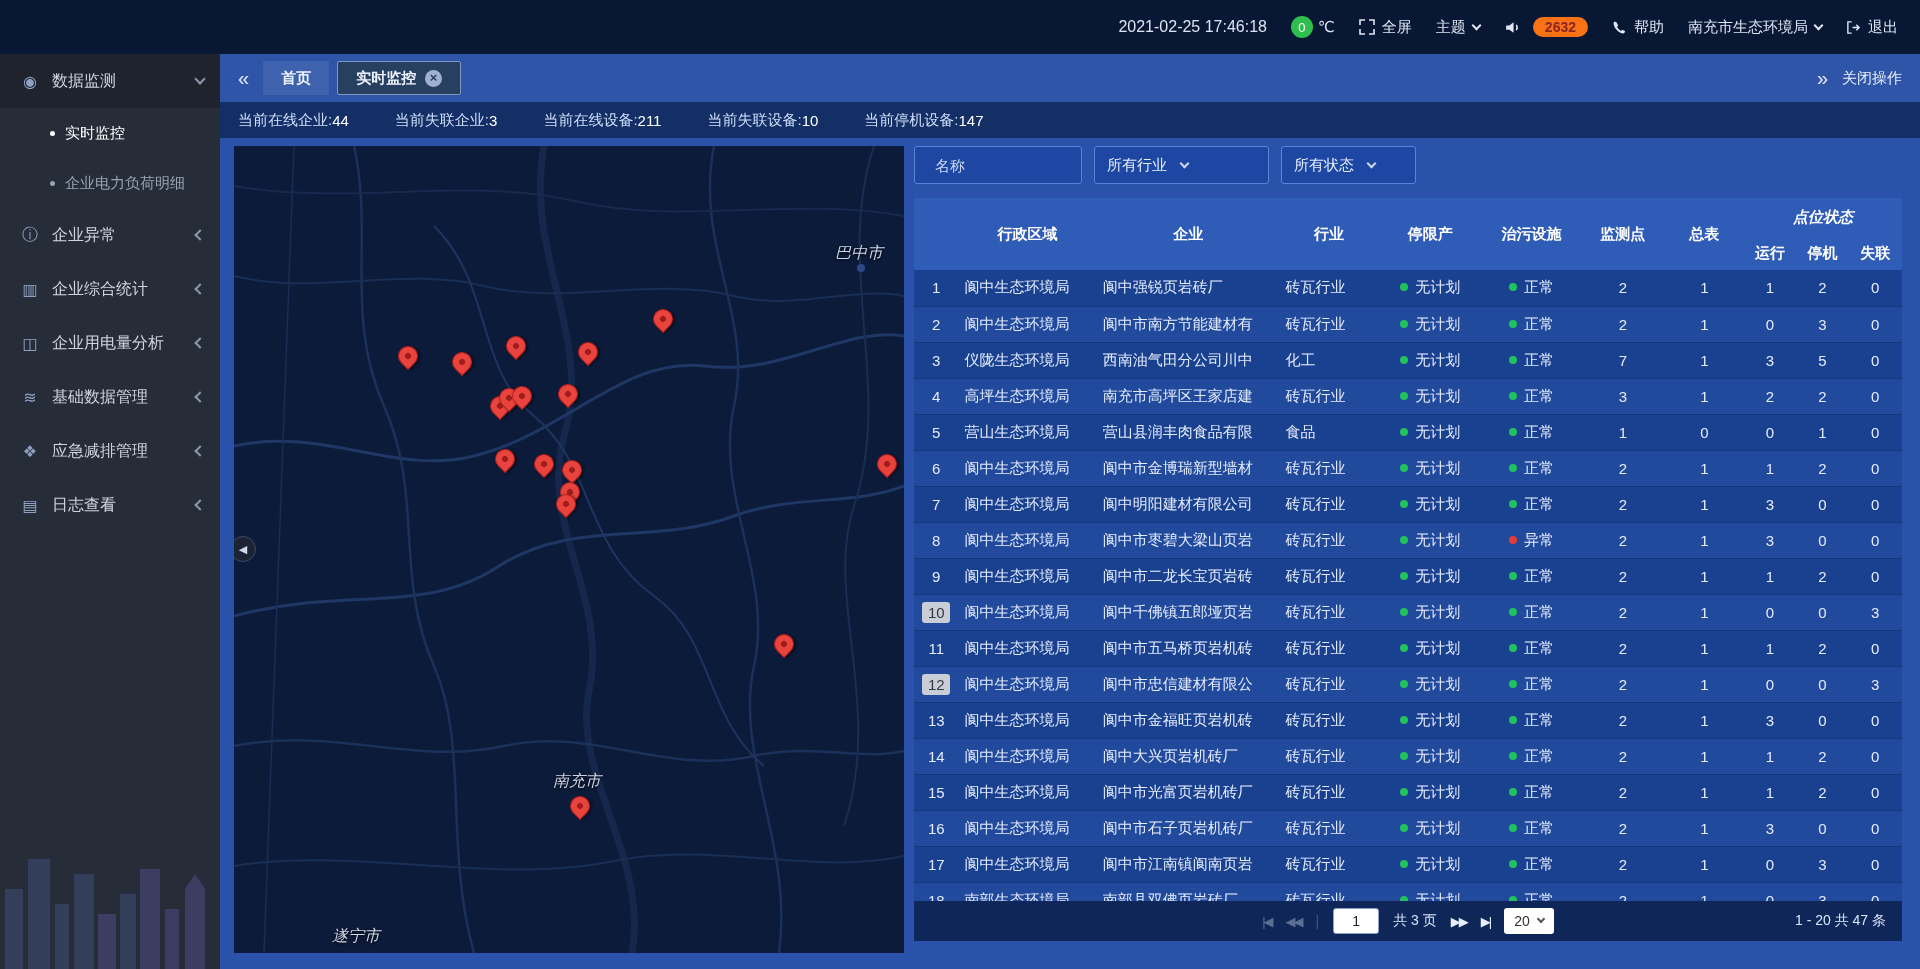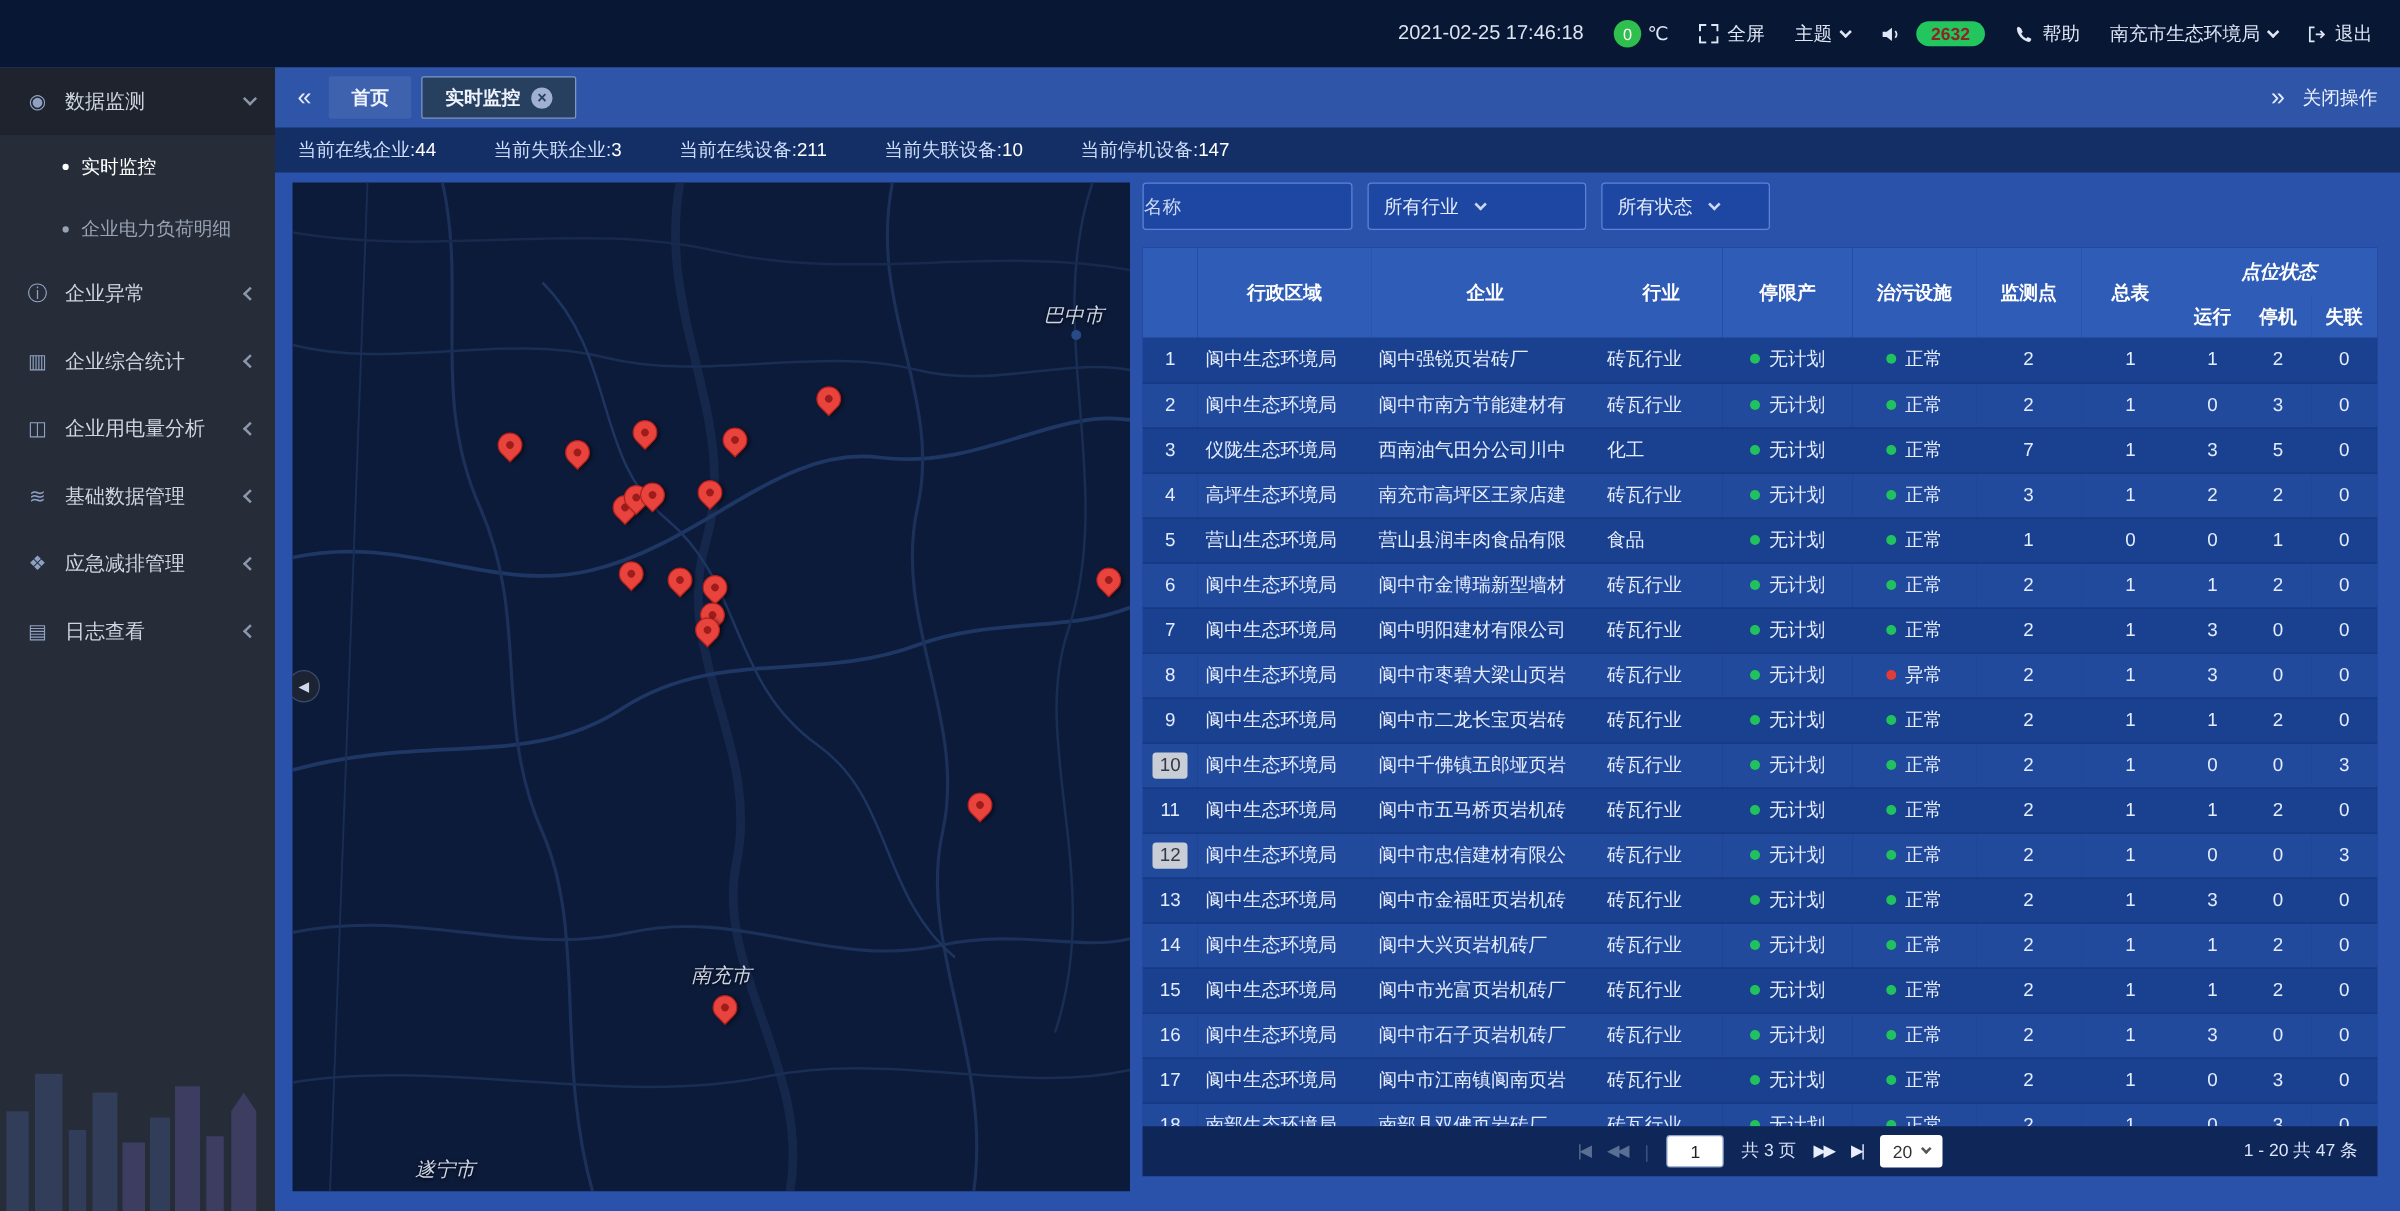--- a/index.html
+++ b/index.html
@@ -12,21 +12,21 @@
   .app-title{font-size:22px;font-weight:bold;color:#ffffff;letter-spacing:1px;}
   .topbar-right{margin-left:auto;display:flex;align-items:center;gap:24px;font-size:15px;}
   .datetime{color:#dce4f2;font-size:16px;}
   .temp{display:flex;align-items:center;gap:5px;}
   .temp-circle{width:22px;height:22px;border-radius:50%;background:#2fbf4e;color:#fff;font-size:13px;
     display:flex;align-items:center;justify-content:center;}
   .tb-item{display:flex;align-items:center;gap:7px;cursor:pointer;white-space:nowrap;}
   .tb-icon{display:flex;align-items:center;}
   .caret{display:inline-block;width:7px;height:7px;border-right:2px solid #dfe6f5;border-bottom:2px solid #dfe6f5;
     transform:rotate(45deg);margin-top:-4px;}
-  .badge{background:#22c55e;color:#8f2424;border-radius:10px;padding:2px 12px;font-size:14px;font-weight:bold;
+  .badge{background:#f97316;color:#8f2424;border-radius:10px;padding:2px 12px;font-size:14px;font-weight:bold;
     margin-left:-12px;cursor:pointer;}
 
   
   .layout{display:flex;height:915px;}
 
   
   .sidebar{width:220px;background:#262c38;position:relative;flex:0 0 220px;overflow:hidden;}
   .menu-item{height:54px;display:flex;align-items:center;padding:0 16px 0 20px;color:#cfd5de;font-size:16px;
     cursor:pointer;}
   .menu-item.expanded{background:#1e232e;}
@@ -74,21 +74,21 @@
     border-radius:50% 50% 50% 0;transform:rotate(-45deg);box-shadow:1px 2px 3px rgba(0,0,0,.45);}
   .pin-body::after{content:"";position:absolute;left:6px;top:6px;width:6px;height:6px;border-radius:50%;background:#9e1d1a;}
   .map-collapse{position:absolute;left:-4px;top:390px;width:26px;height:26px;border-radius:50%;background:#1c2434;
     border:1px solid #3a4a66;color:#cfd8ea;display:flex;align-items:center;justify-content:center;font-size:11px;
     cursor:pointer;z-index:4;}
 
   
   .panel{flex:1;display:flex;flex-direction:column;min-width:0;}
   .filters{height:40px;display:flex;gap:12px;margin-bottom:12px;}
   .filter-input{width:168px;height:38px;background:#1d47a2;border:1px solid #5d83d8;border-radius:3px;
-    color:#e6eefc;padding:0 0;font-size:15px;outline:none;}
+    color:#e6eefc;padding:0 20px;font-size:15px;outline:none;}
   .filter-input::placeholder{color:#ccd9f4;}
   .filter{display:flex;align-items:center;height:38px;background:#1d47a2;border:1px solid #5d83d8;border-radius:3px;
     padding:0 12px;color:#e6eefc;font-size:15px;cursor:pointer;}
   .filter .caret{margin-left:14px;border-color:#ccd9f4;}
   .f-region{width:240px;} .f-industry{width:175px;} .f-status{width:135px;}
 
   
   .table-wrap{height:703px;overflow:hidden;background:#1a4190;}
   table{width:100%;border-collapse:collapse;table-layout:fixed;font-size:15px;color:#e4ecfd;}
   thead th{background:#2f5cb7;color:#ffffff;font-weight:bold;padding:0 4px;white-space:nowrap;overflow:hidden;}

